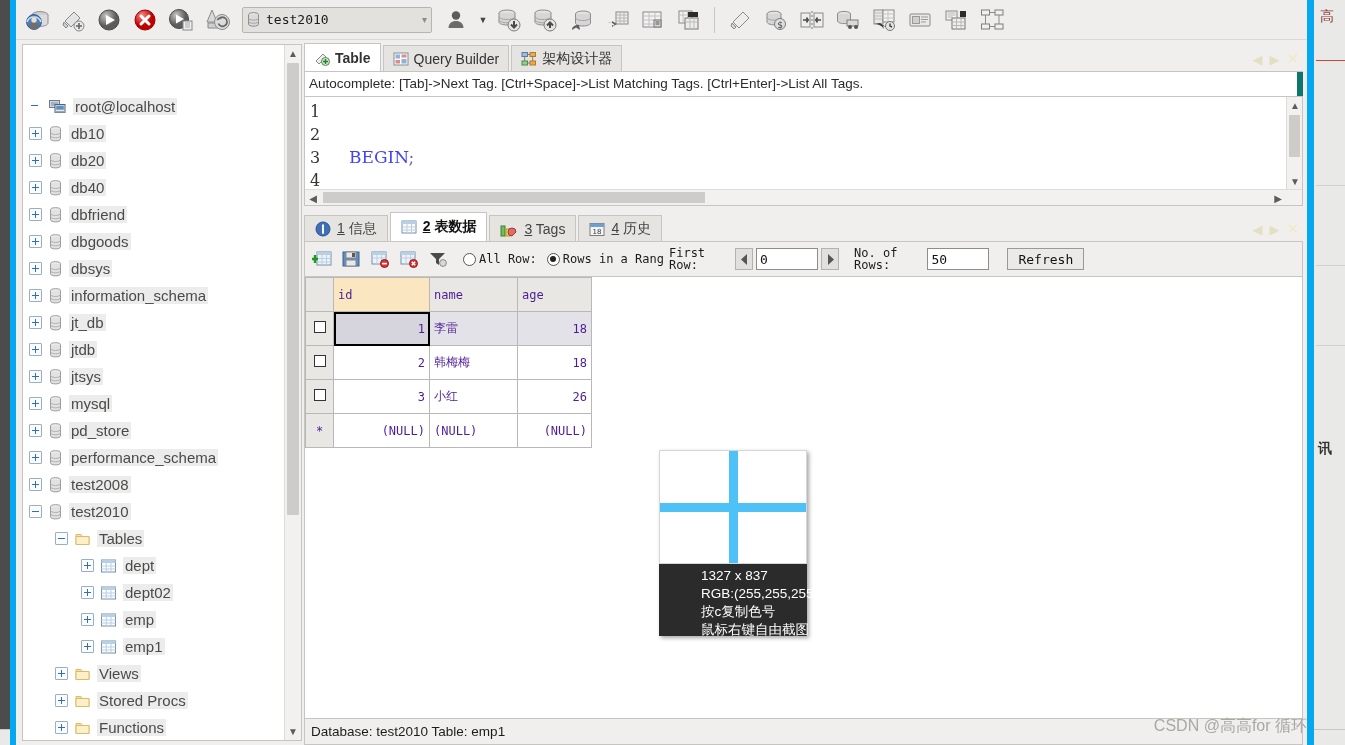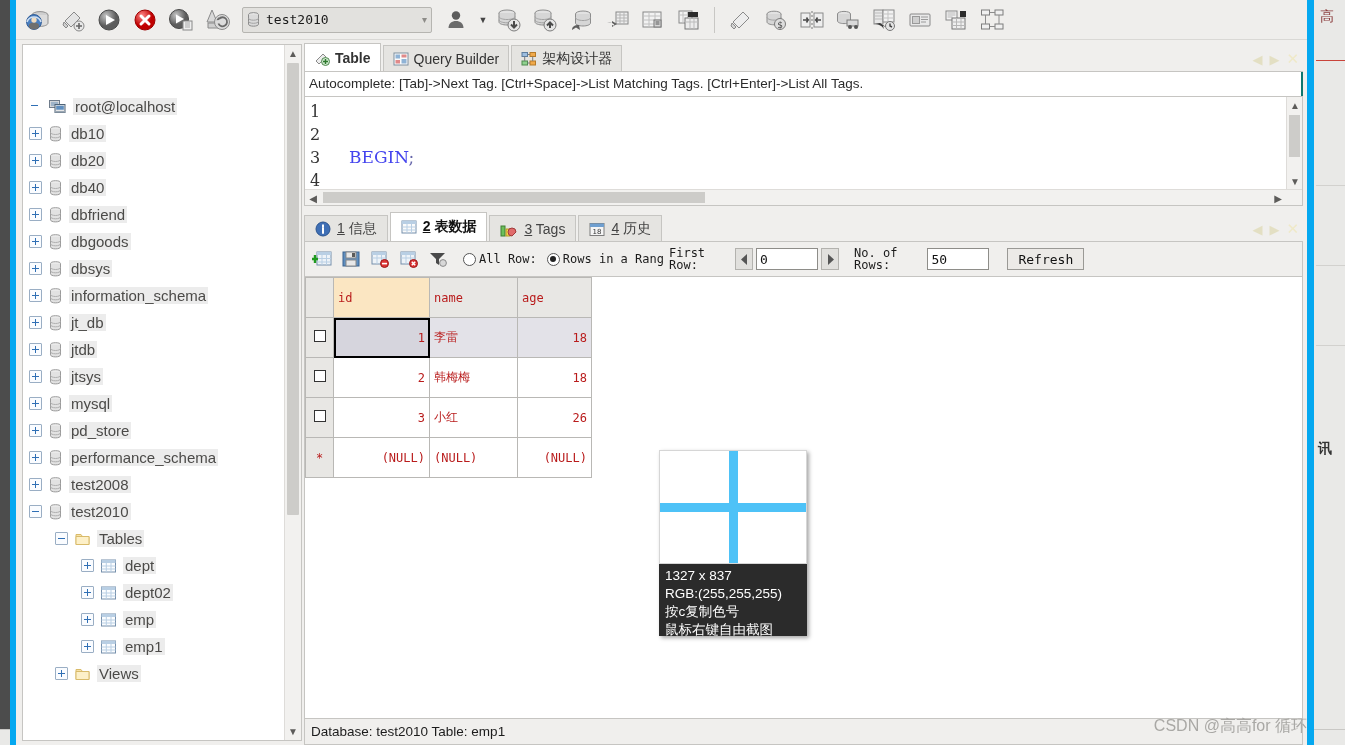--- a/index.html
+++ b/index.html
@@ -125,21 +125,21 @@
     position:absolute; right:4px; bottom:3px; display:flex;
     align-items:center; gap:7px;
   }
   .tabnav span { color:#e3dfc3; font-size:13px; }
   .tabnav .x { color:#efe9c8; font-size:15px; }
 
   
   .hint {
     background:#fff; font-size:13.5px; color:#2b2b2b;
     padding:4px 6px 5px 4px; border-left:1px solid #c6c5c2;
-    border-right:2px solid #0f766e;
+    border-right:6px solid #0f766e;
   }
 
   
   .editor {
     background:#fff; border:1px solid #c6c5c2; height:110px;
     display:flex; position:relative; overflow:hidden;
   }
   .gutter {
     width:26px; background:#fff; font-family:"DejaVu Serif", serif;
     font-size:16px; color:#333; padding-top:3px; text-align:left;
@@ -220,22 +220,22 @@
     display:flex; align-items:center; color:#111;
   }
 
   
   .gridarea {
     flex:1; background:#fff; border:1px solid #c6c5c2; position:relative;
     overflow:hidden;
   }
   table.dg { border-collapse:collapse; font-family:"DejaVu Sans Mono", monospace; font-size:12px; }
   table.dg td, table.dg th {
-    border:1px solid #b9b8b5; height:40px; padding:1px 4px;
-    color:#b91c1c; font-weight:normal;
+    border:1px solid #b9b8b5; height:34px; padding:1px 4px;
+    color:#4c1d95; font-weight:normal;
   }
   table.dg th { background:#e8e7e4; text-align:left; font-size:12px; }
   table.dg th.idcol { background:#fbe6c2; }
   .selcol { width:28px; background:#e8e7e4; text-align:center; }
   .chk {
     width:12px; height:12px; border:1.5px solid #333; background:#fff;
     display:inline-block;
   }
   .rowsel { background:#e3e2e8; }
   .cell-sel { background:#d6d5dd; outline:2px solid #000; outline-offset:-2px; }
@@ -271,21 +271,21 @@
     position:absolute; left:50%; top:0; bottom:0; width:9px;
     margin-left:-4px; background:#4ec2f7;
   }
   .mag-cross-h {
     position:absolute; top:50%; left:0; right:0; height:9px;
     margin-top:-4px; background:#4ec2f7;
   }
   .mag-info {
     padding:3px 4px 4px 6px; color:#fff; font-size:13.5px; line-height:18px;
   }
-  .mag-info div { white-space:nowrap; }
+  .mag-info div { white-space:nowrap;margin-left:36px; }
 
   
   .watermark {
     position:absolute; right:38px; bottom:8px; z-index:85;
     font-size:16px; color:#a9a8a5; white-space:nowrap;
   }
 
   
   .peek {
     position:absolute; z-index:5; font-size:14px; color:#8a3a3a;
@@ -778,20 +778,40 @@
             </div>
             <div class="node ind2">
               <span class="tog plus"></span>
               <span class="ico">
                 <svg width="15" height="14" viewBox="0 0 15 14">
                   <path d="M1 2.5h5l1.4 2H14v8H1z" fill="#f7e2a8" stroke="#d9bb6a"></path>
                   <path d="M1 4.5h13v8H1z" fill="#fdf0c8" stroke="#d9bb6a"></path>
                 </svg>
               </span>
               <span class="lbl">Views</span>
+            </div>
+            <div class="node ind2">
+              <span class="tog plus"></span>
+              <span class="ico">
+                <svg width="15" height="14" viewBox="0 0 15 14">
+                  <path d="M1 2.5h5l1.4 2H14v8H1z" fill="#f7e2a8" stroke="#d9bb6a"></path>
+                  <path d="M1 4.5h13v8H1z" fill="#fdf0c8" stroke="#d9bb6a"></path>
+                </svg>
+              </span>
+              <span class="lbl">Stored Procs</span>
+            </div>
+            <div class="node ind2">
+              <span class="tog plus"></span>
+              <span class="ico">
+                <svg width="15" height="14" viewBox="0 0 15 14">
+                  <path d="M1 2.5h5l1.4 2H14v8H1z" fill="#f7e2a8" stroke="#d9bb6a"></path>
+                  <path d="M1 4.5h13v8H1z" fill="#fdf0c8" stroke="#d9bb6a"></path>
+                </svg>
+              </span>
+              <span class="lbl">Functions</span>
             </div>
           </div>
         <div class="sb-scroll">
           <div class="sb-arrow">▲</div>
           <div class="sb-thumb"></div>
           <div class="sb-arrow bot">▼</div>
         </div>
       </div>
     </div>
 

